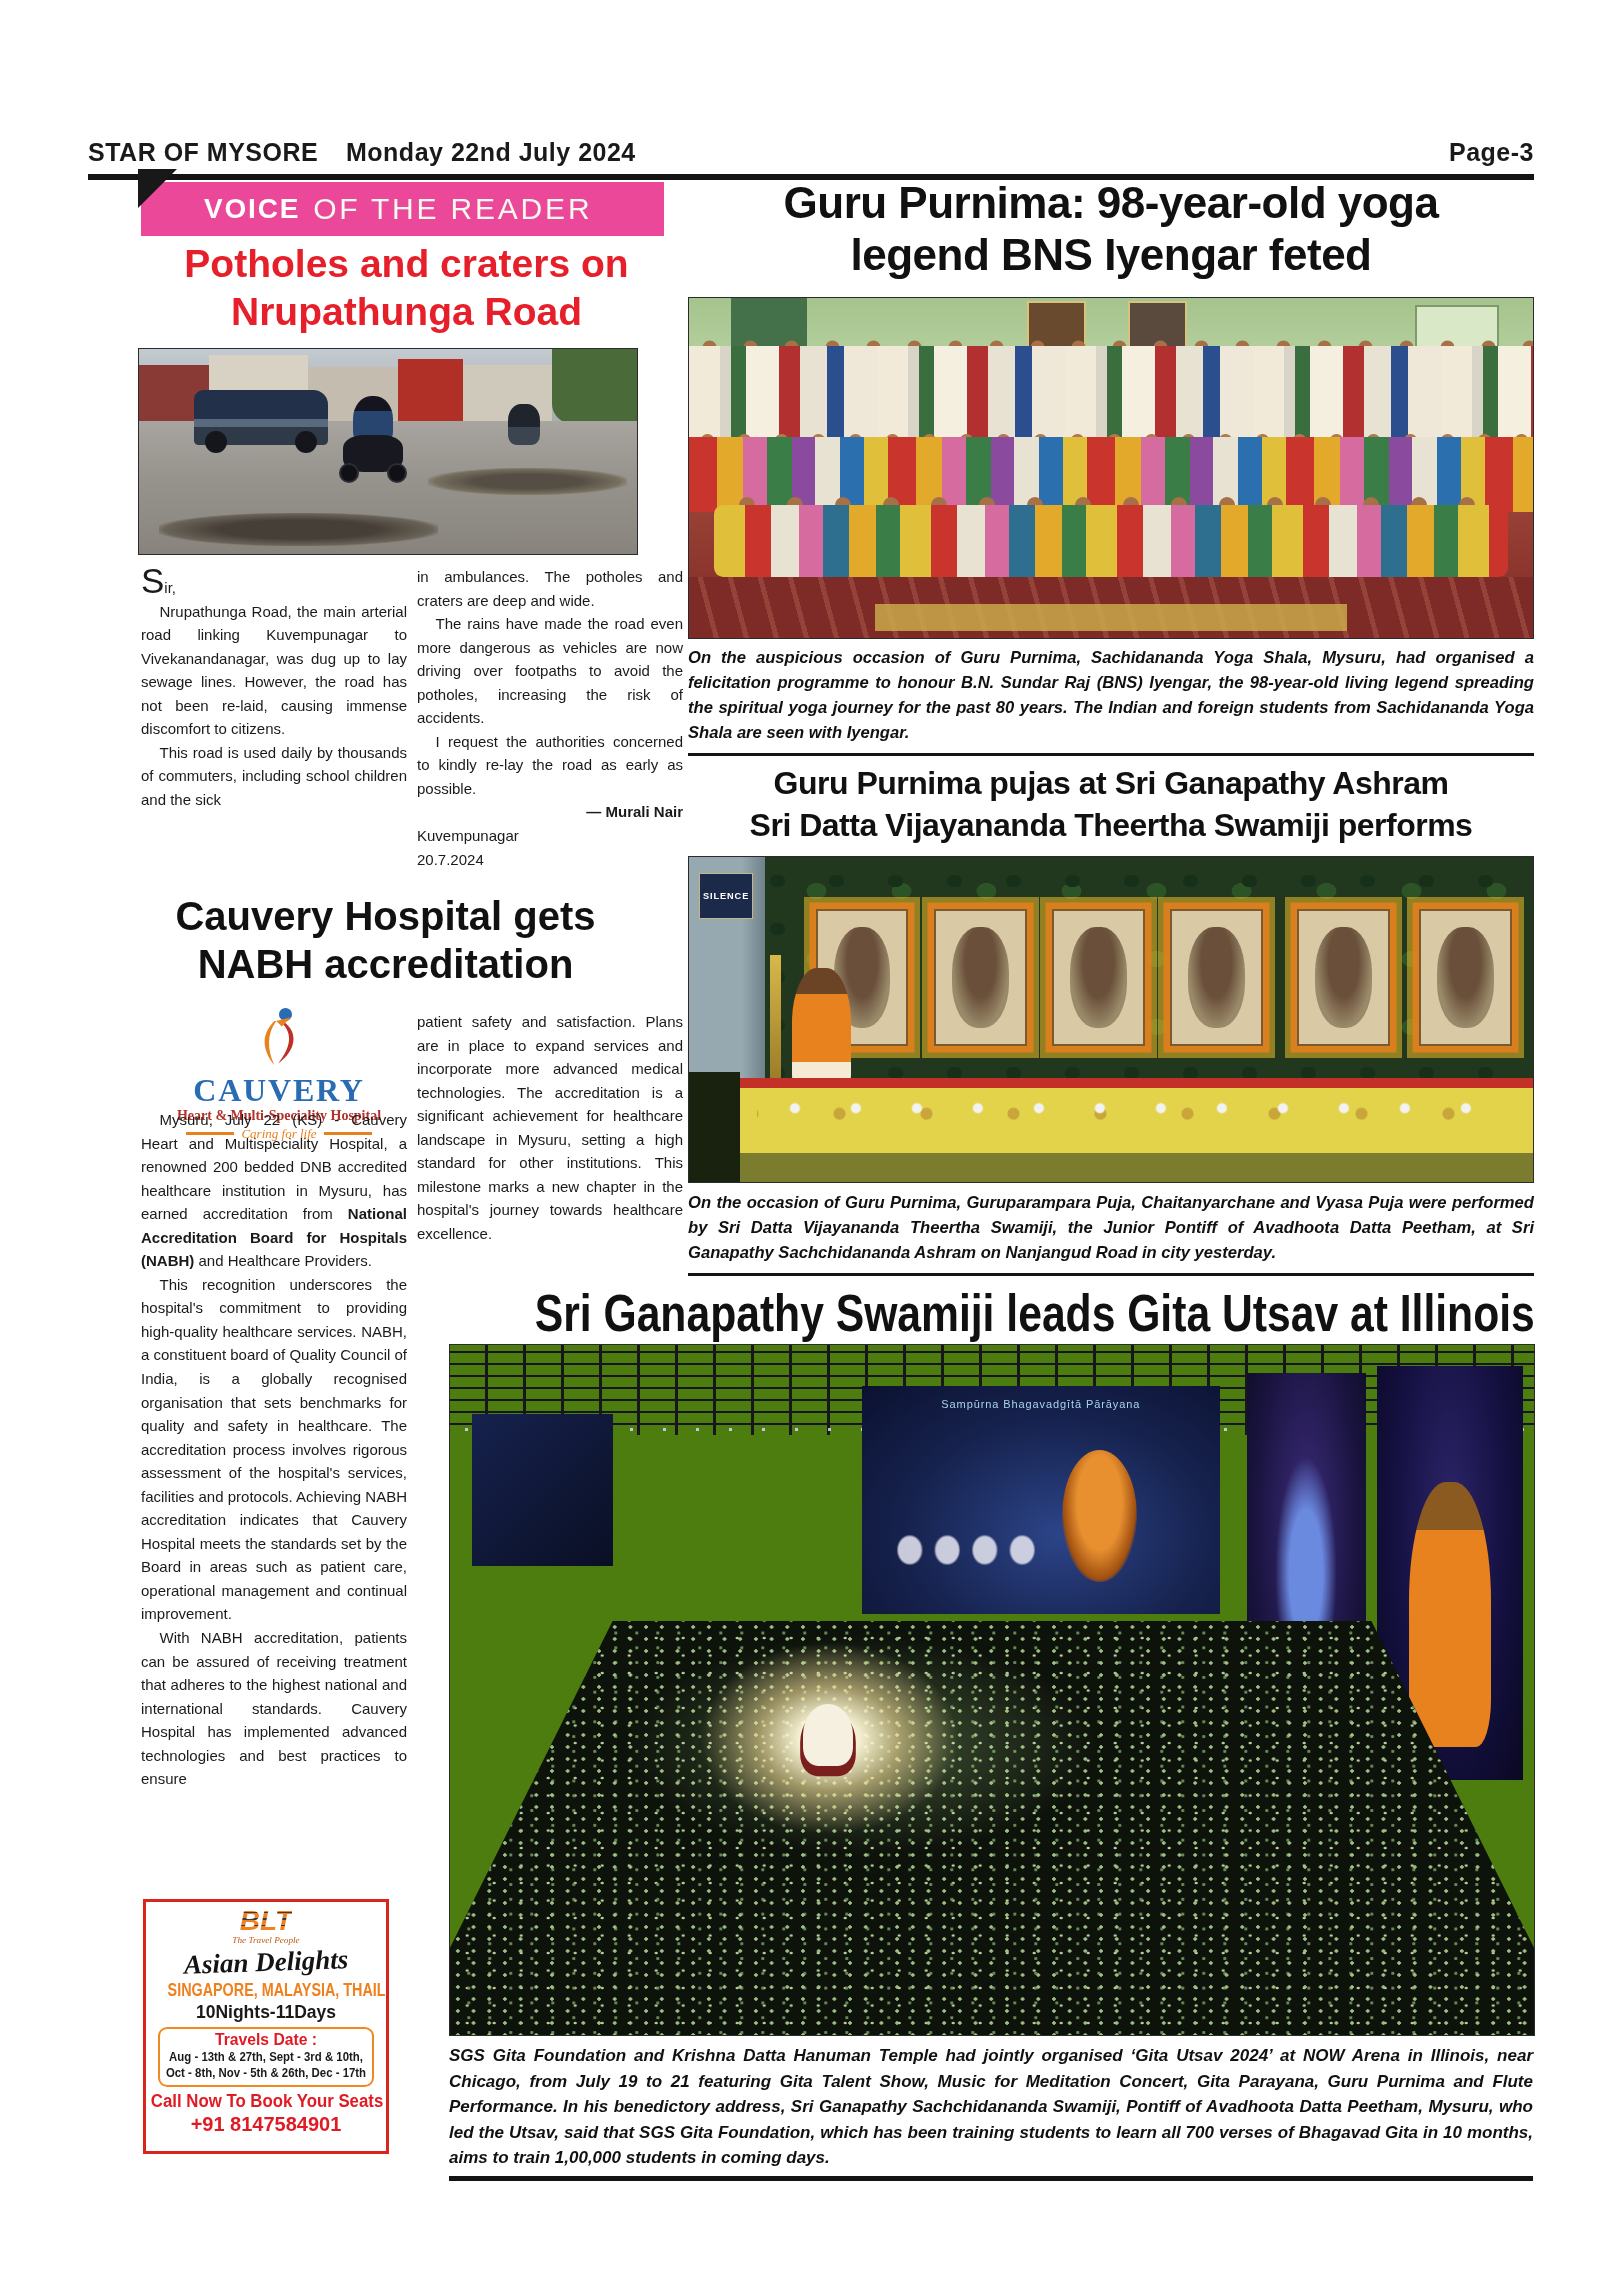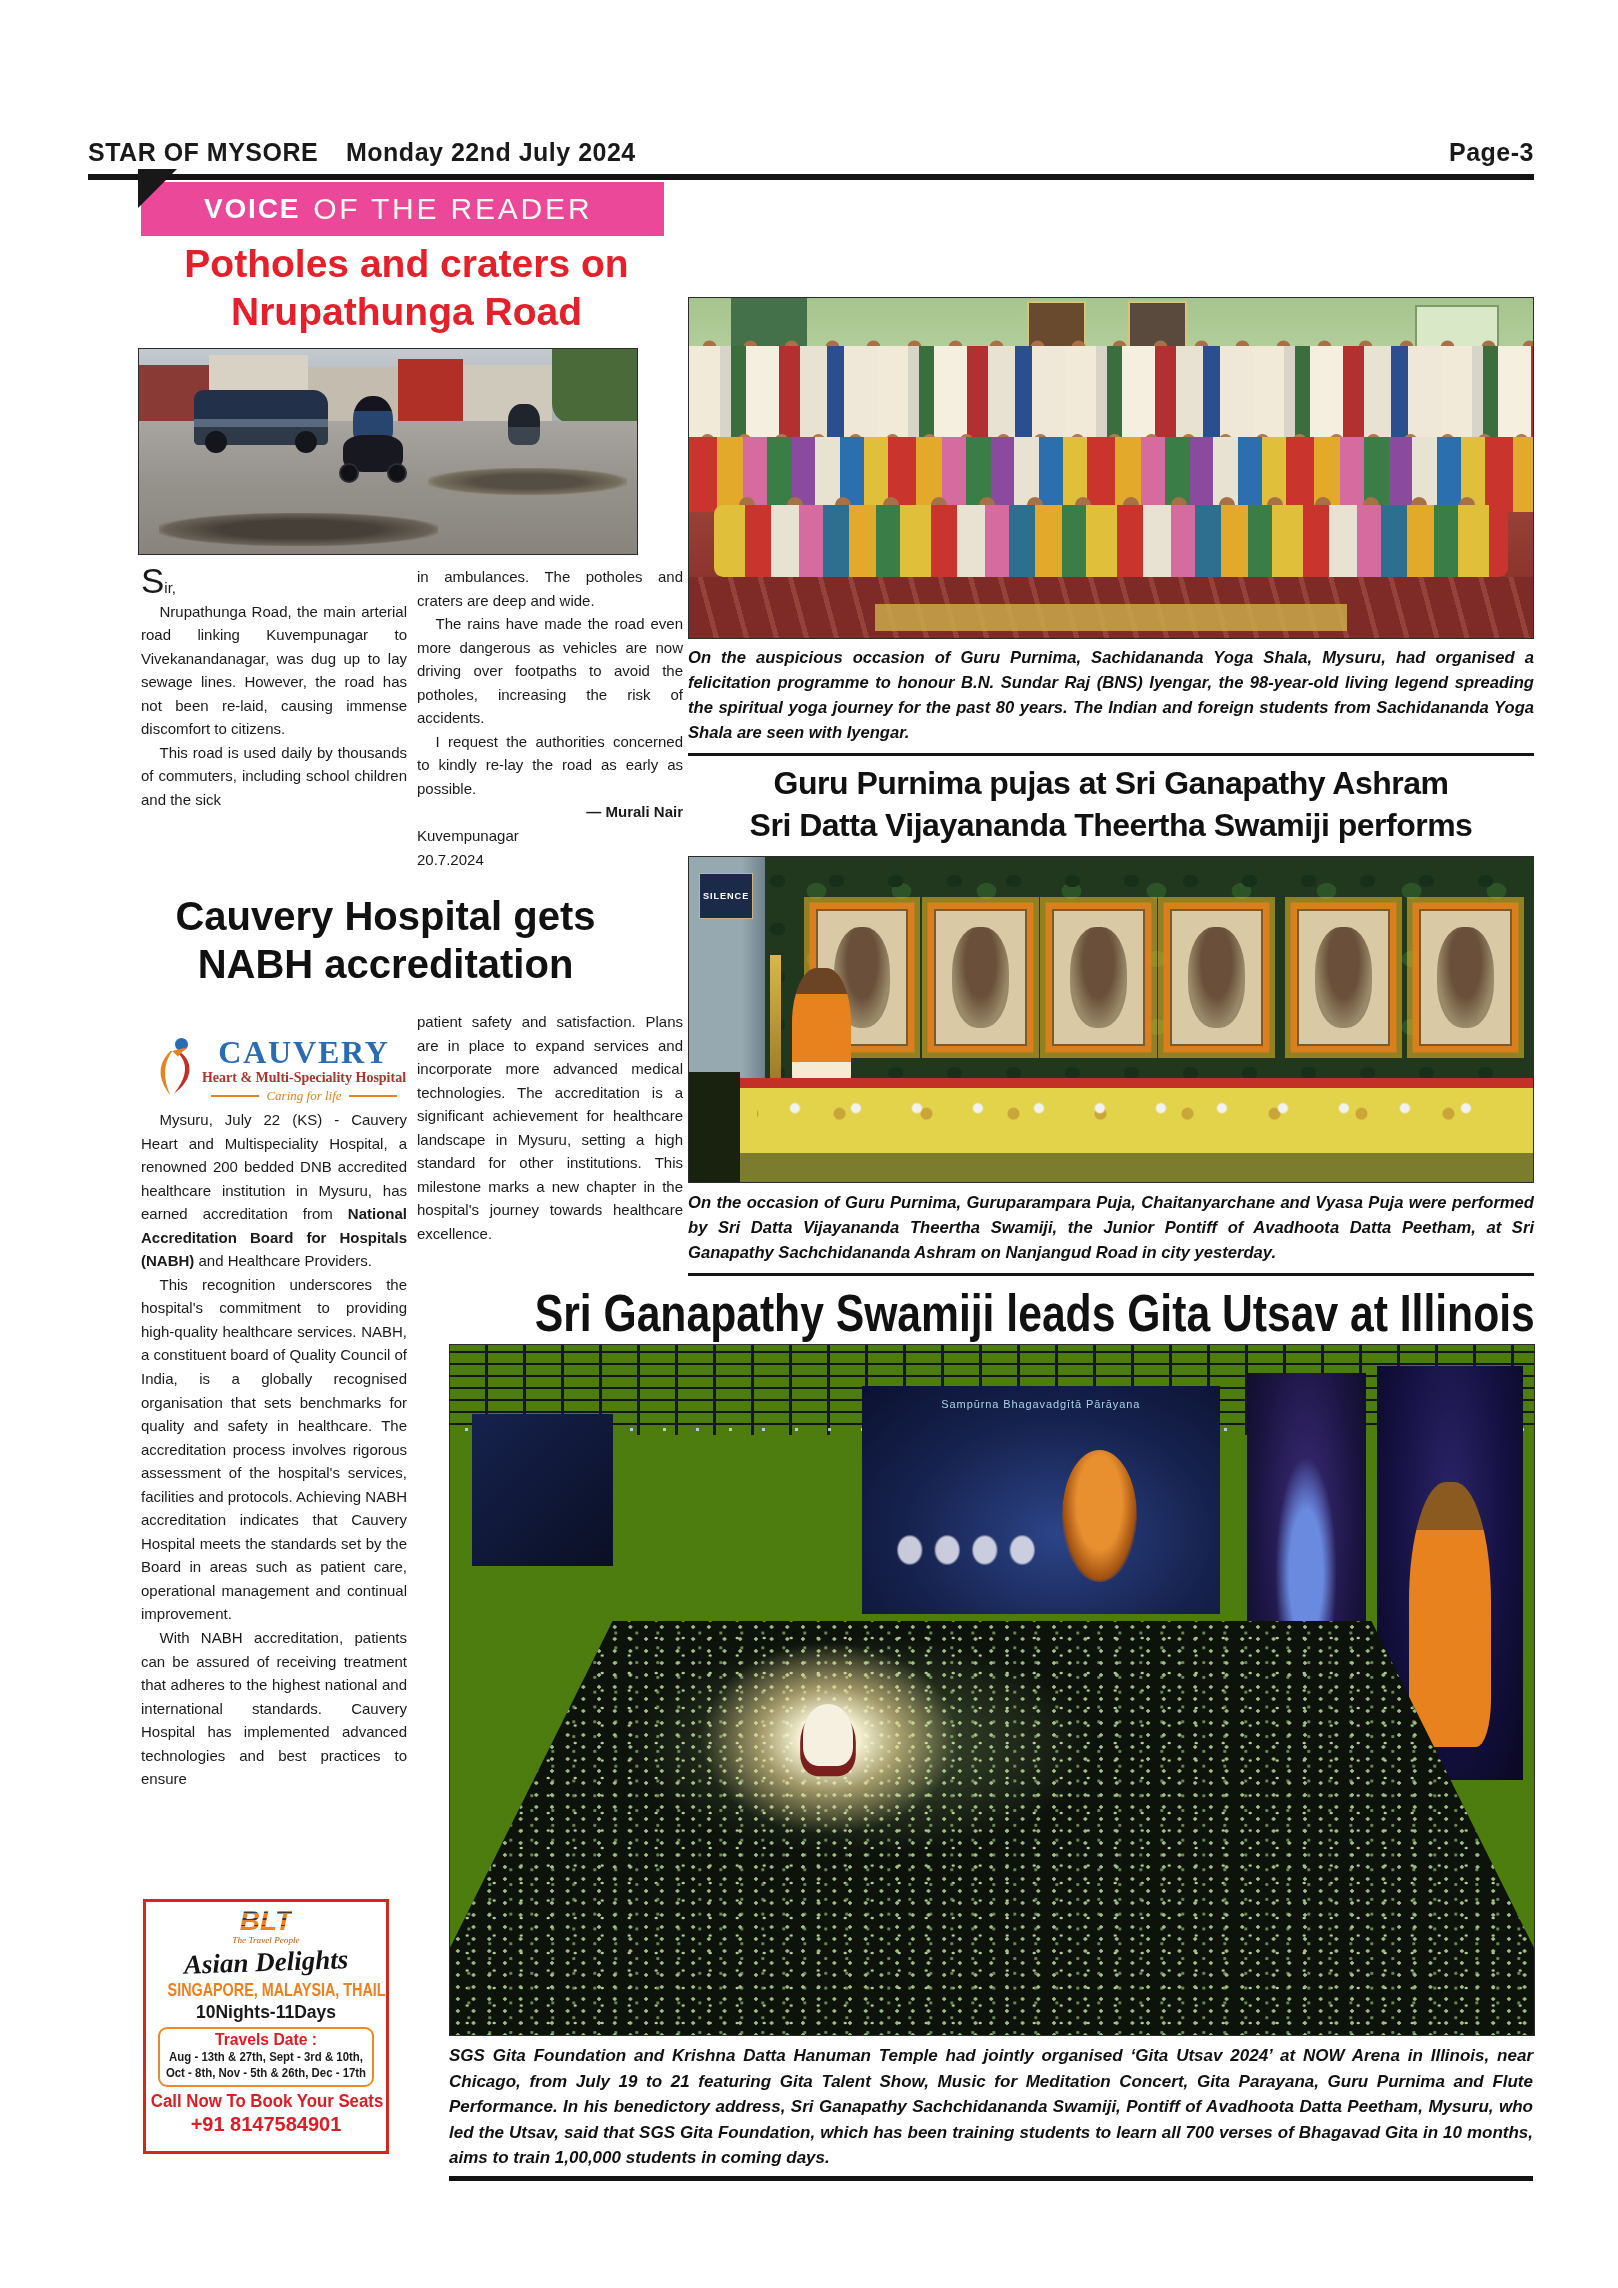--- a/index.html
+++ b/index.html
@@ -110,21 +110,21 @@
   .p3-screen-r1{left:73.5%;top:4%;width:11%;height:55%;background:radial-gradient(ellipse at 50% 40%,#3c2c7a 0%,#1a1440 60%,#0c0a20 100%);}
   .p3-screen-r1::after{content:'';position:absolute;left:24%;top:22%;width:52%;height:62%;background:radial-gradient(ellipse,#6a8ae0 0 38%,transparent 70%);}
   .p3-screen-r2{left:85.5%;top:3%;width:13.5%;height:60%;background:radial-gradient(ellipse at 50% 35%,#2c2468 0%,#141040 55%,#0a0822 100%);}
   .p3-screen-r2::after{content:'';position:absolute;left:22%;top:28%;width:56%;height:64%;background:linear-gradient(180deg,#8a5a20 0 18%,#e8821e 18%);border-radius:45% 45% 18% 18%;}
   .p3-audience{left:0;top:40%;width:100%;height:60%;clip-path:polygon(15% 0,85% 0,104% 100%,-4% 100%);background-color:#0d120b;background-image:radial-gradient(circle,#9ec084 0 1.5px,transparent 1.9px),radial-gradient(circle,#6e8c5a 0 1.3px,transparent 1.8px),radial-gradient(circle,#b8d49a 0 1.1px,transparent 1.6px);background-size:15.7px 12px,21px 14.8px,27px 17.5px;background-position:0 0,8.3px 4.6px,3.7px 8.3px;}
   .p3-aglow{left:16%;top:42%;width:44%;height:32%;background:radial-gradient(ellipse,rgba(190,230,150,.32),transparent 70%);}
   .p3-stageglow{left:23%;top:43%;width:24%;height:28%;background:radial-gradient(ellipse,rgba(255,250,220,.95) 0 16%,rgba(255,228,160,.55) 38%,transparent 70%);}
   .p3-guru{left:32.6%;top:52%;width:4.6%;height:9%;background:#f5f0e0;border-radius:50% 50% 30% 30%;box-shadow:0 7.4px 0 2.8px #7a1e1e;}
 
   
-  .clogo{left:150px;top:1006px;width:258px;height:98px;display:flex;align-items:flex-end;}
+  .clogo{left:150px;top:1006px;width:258px;height:98px;display:flex;align-items:center;flex-direction:column;}
   .clogo .fig{flex:0 0 50px;}
   .clogo .ctxt{flex:1;text-align:center;}
   .c-name{font-family:"Liberation Serif",serif;font-weight:bold;font-size:32px;color:#2a6cb4;letter-spacing:1.8px;line-height:1;}
   .c-sub{font-family:"Liberation Serif",serif;font-weight:bold;font-size:14px;color:#b0322a;margin-top:1.8px;}
   .c-tag{font-family:"Liberation Serif",serif;font-style:italic;font-size:13px;color:#e8821e;margin-top:1.8px;display:flex;align-items:center;justify-content:center;gap:7.4px;}
   .c-tag::before,.c-tag::after{content:'';display:inline-block;width:48px;height:2.8px;background:#e8821e;}
 
   
   .ad{left:143px;top:1899px;width:246px;height:255px;border:3.7px solid #d9251c;box-sizing:border-box;background:#fff;text-align:center;overflow:hidden;}
   .blt{font-style:italic;font-weight:800;font-size:28px;line-height:1;margin-top:4.6px;color:#f08020;background:repeating-linear-gradient(180deg,#f08020 0 4.6px,#3a3a3a 4.6px 6.5px);-webkit-background-clip:text;background-clip:text;-webkit-text-fill-color:transparent;display:inline-block;}
@@ -193,20 +193,24 @@
     <p style="text-indent:0;">in ambulances. The potholes and craters are deep and wide.</p>
     <p>The rains have made the road even more dangerous as vehicles are now driving over footpaths to avoid the potholes, increasing the risk of accidents.</p>
     <p>I request the authorities concerned to kindly re-lay the road as early as possible.</p>
     <p class="sig">— Murali Nair</p>
     <p class="sigline">
       <span>Kuvempunagar</span>
       <span>20.7.2024</span>
     </p>
   </div>
 
+  <div class="abs h-big gp-head">
+    <div>Guru Purnima: 98-year-old yoga</div>
+    <div>legend BNS Iyengar feted</div>
+  </div>
 
   <div class="photo" id="photo1">
     <div class="p1-wall"></div>
     <div class="p1-door"></div>
     <div class="p1-win"></div>
     <div class="p1-fr1"></div>
     <div class="p1-fr2"></div>
     <div class="p1-heads1"></div>
     <div class="p1-back"></div>
     <div class="p1-heads2"></div>

